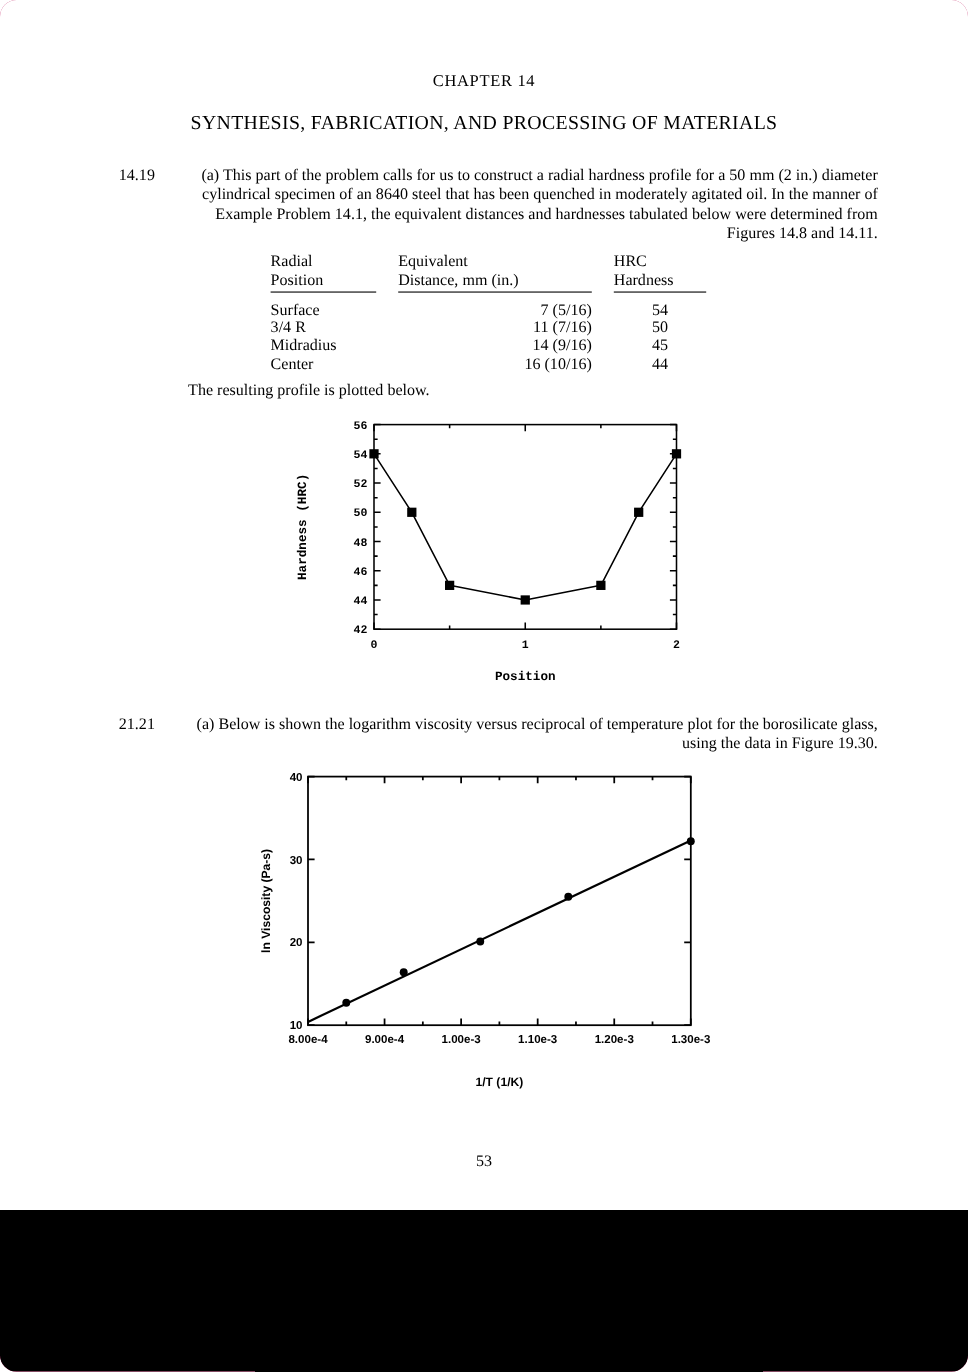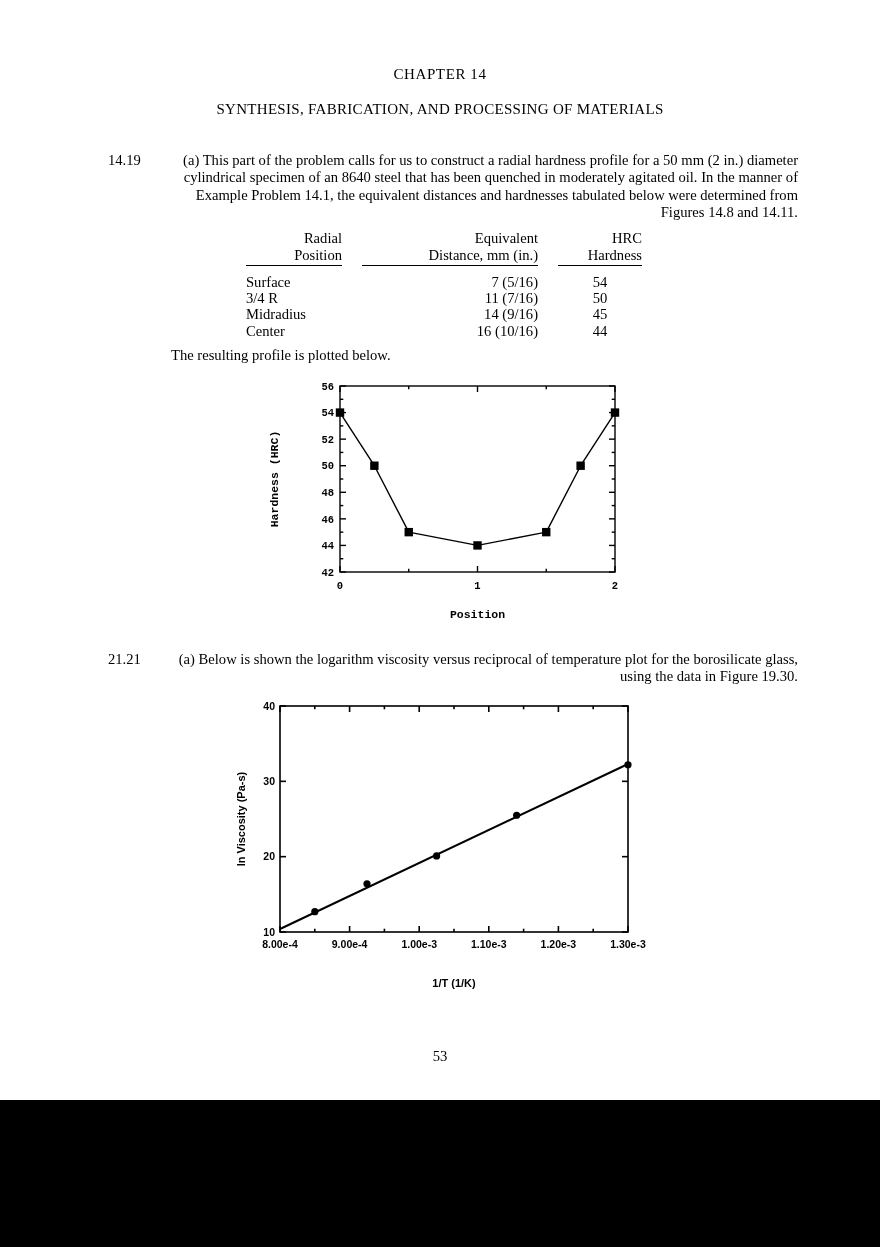--- a/index.html
+++ b/index.html
@@ -10,20 +10,21 @@
   body {
     font-family: "Liberation Serif", "DejaVu Serif", serif;
     color: #000000;
   }
   .page {
     position: relative;
     width: 880px;
     height: 1247px;
     background: #be185d;
     overflow: hidden;
+    border-radius: 15px;
   }
   .sheet {
     position: absolute;
     left: 0; top: 0;
     width: 880px;
     height: 1100px;
     background: #ffffff;
   }
   .blackband {
     position: absolute;
@@ -41,21 +42,21 @@
     width: 880px;
     text-align: center;
     font-size: 15px;
     letter-spacing: 0.6px;
   }
   .chapter-subtitle {
     position: absolute;
     left: 0; top: 101px;
     width: 880px;
     text-align: center;
-    font-size: 15px;
+    font-size: 18px;
     letter-spacing: 0.3px;
   }
 
   
   .prob {
     position: absolute;
     font-size: 14.6px;
     line-height: 17.3px;
   }
   .prob .num {
@@ -82,21 +83,21 @@
   
   .data-table {
     position: absolute;
     left: 236px;
     top: 230px;
     border-collapse: collapse;
     font-size: 14.6px;
   }
   .data-table th {
     font-weight: normal;
-    text-align: right;
+    text-align: left;
     padding: 0 10px;
     line-height: 16.5px;
     vertical-align: bottom;
   }
   .data-table th .hl {
     display: block;
     border-bottom: 1.4px solid #000;
     padding-bottom: 2px;
   }
   .data-table td {

